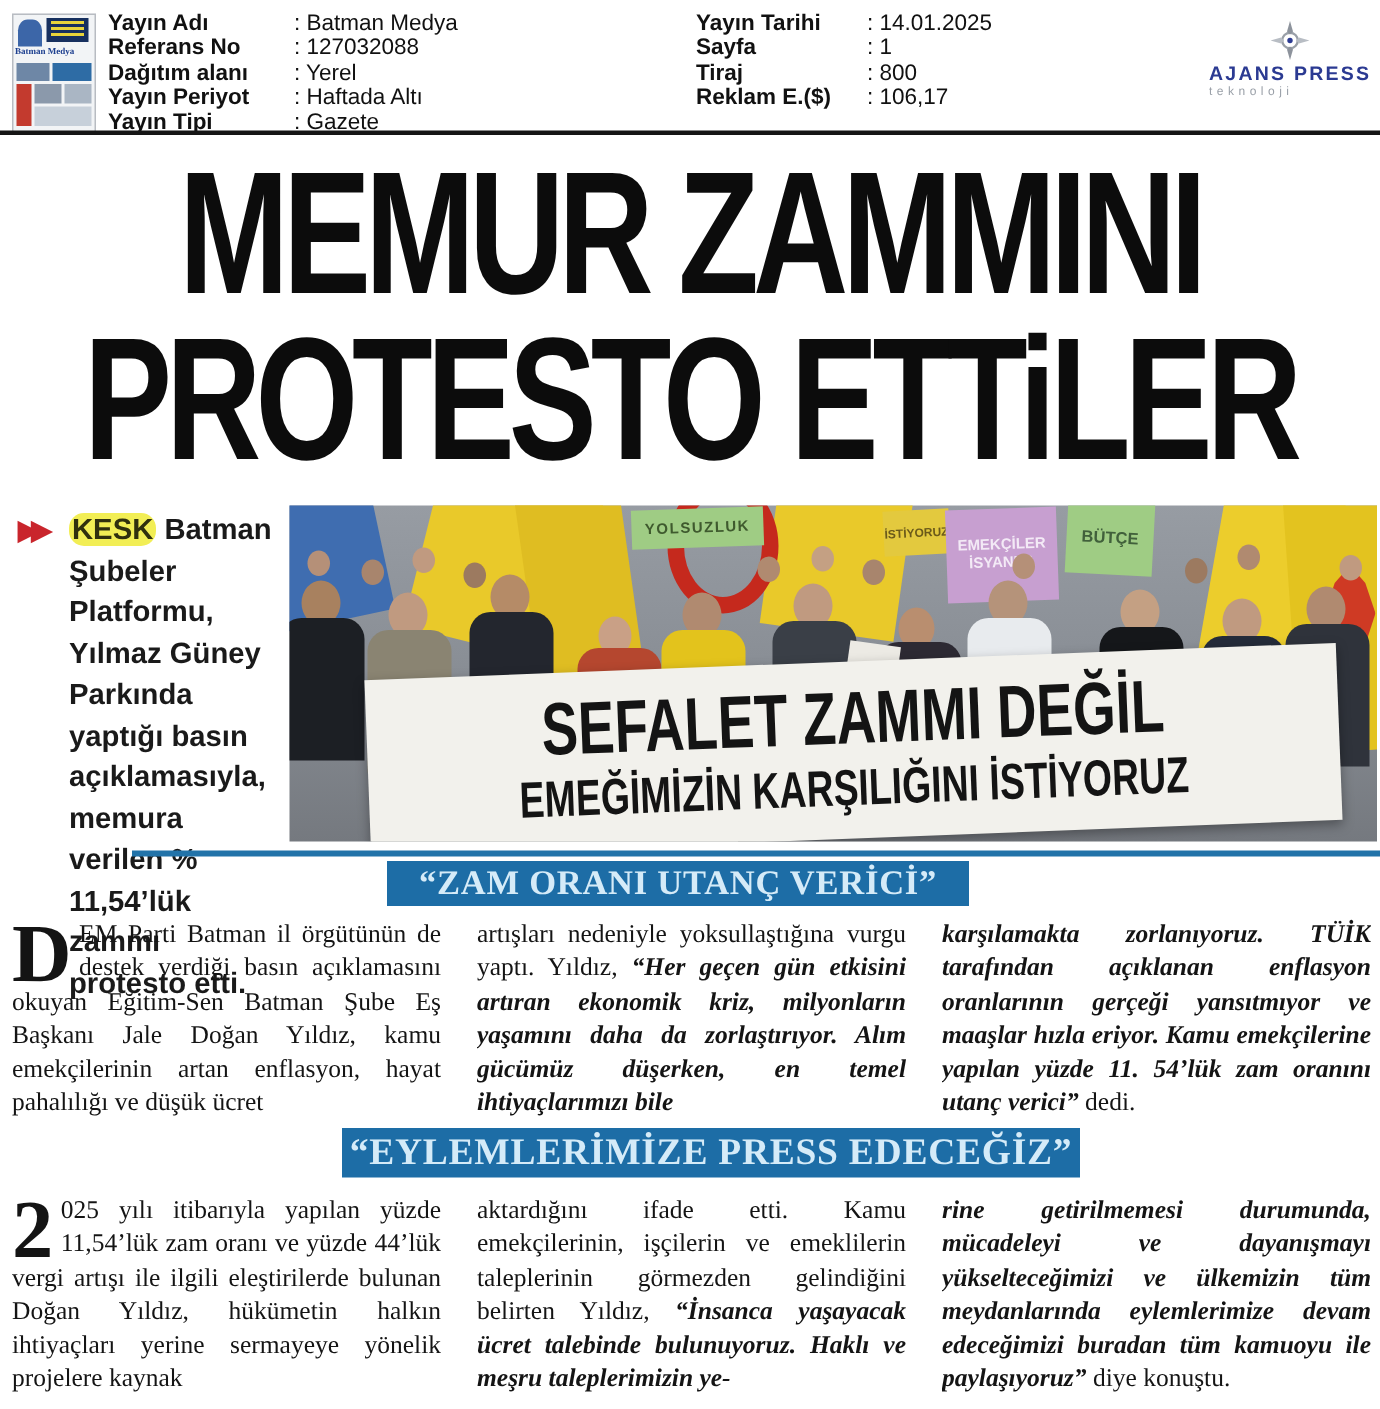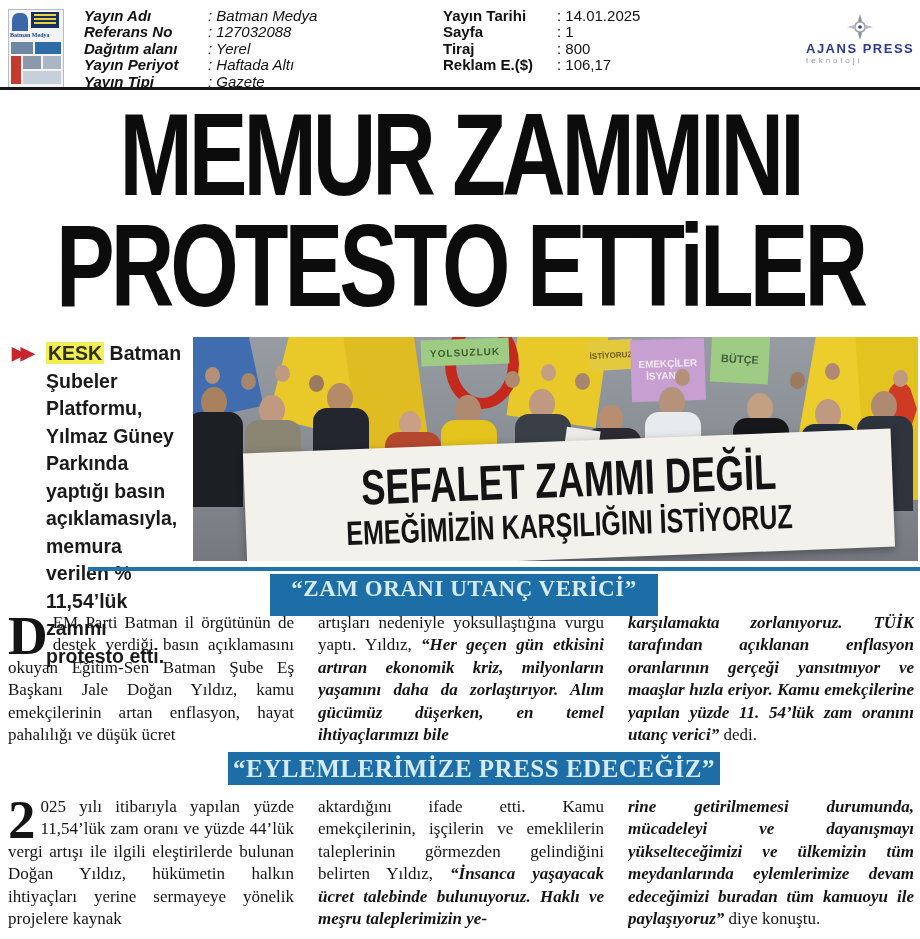--- a/index.html
+++ b/index.html
@@ -18,42 +18,42 @@
   .t-b1{position:absolute;left:2px;top:32px;width:22px;height:12px;background:#6e87a6;}
   .t-b2{position:absolute;left:26px;top:32px;width:26px;height:12px;background:#2e6ca5;}
   .t-b3{position:absolute;left:2px;top:46px;width:10px;height:28px;background:#c33a2e;}
   .t-b4{position:absolute;left:14px;top:46px;width:18px;height:13px;background:#8b99ab;}
   .t-b5{position:absolute;left:34px;top:46px;width:18px;height:13px;background:#aab6c4;}
   .t-b6{position:absolute;left:14px;top:61px;width:38px;height:13px;background:#c7d0da;}
 
   .meta{position:absolute;top:2px;font-size:15px;line-height:16.4px;}
   .meta .row{display:flex;}
   .meta .lbl{font-weight:bold;}
-  .meta-left{left:84px;font-style:italic;}
+  .meta-left{left:72px;}
   .meta-left .lbl{width:124px;}
-  .meta-right{left:443px;}
+  .meta-right{left:464px;}
   .meta-right .lbl{width:114px;}
 
   .logo{position:absolute;right:6px;top:8px;width:108px;text-align:left;}
   .logo svg{display:block;margin:0 auto 1px auto;}
   .logo-name{font-size:13px;font-weight:bold;letter-spacing:1.5px;color:#2b3a92;white-space:nowrap;}
   .logo-tag{font-size:8px;letter-spacing:3px;color:#9aa0a8;}
 
   .hdr-rule{position:absolute;top:87px;left:0;width:920px;height:3px;background:#151515;}
 
   
   .headline{position:absolute;top:100px;left:0;width:920px;text-align:center;
             transform:scaleY(1.32);transform-origin:50% 0;font-weight:bold;color:#0c0c0c;}
   .hl{font-size:88px;line-height:84px;letter-spacing:-4px;white-space:nowrap;}
 
   
   .lead{position:absolute;left:10px;top:340px;width:178px;padding-left:36px;box-sizing:border-box;
         font-weight:bold;font-size:19.5px;line-height:27.5px;color:#1a1a1a;}
   .lead .arrows{position:absolute;left:2px;top:0px;color:#c9252c;font-size:18px;letter-spacing:-5px;}
-  .lead .hl-kesk{background:#f2ee55;padding:0 2px;color:#30300e;}
+  .lead .hl-kesk{background:#f2ee55;padding:0 2px;color:#30300e;border-radius:10px;}
 
   
   .photo{position:absolute;left:193px;top:337px;width:725px;height:224px;overflow:hidden;
          background:linear-gradient(#979ca3 0%,#8a8f96 45%,#75797f 100%);}
   .flag{position:absolute;}
   .f-blue{left:-18px;top:-12px;width:80px;height:90px;background:#3f6db0;transform:rotate(-12deg);}
   .f-y1{left:88px;top:-20px;width:110px;height:115px;background:#e9c92a;transform:rotate(14deg);}
   .f-y2{left:158px;top:-8px;width:70px;height:120px;background:#dfbd22;transform:rotate(-8deg);}
   .f-y3{left:320px;top:-15px;width:90px;height:100px;background:#e9c92a;transform:rotate(8deg);}
   .f-y4{left:612px;top:-10px;width:80px;height:150px;background:#eccd2c;transform:rotate(10deg);}
@@ -99,21 +99,21 @@
           transform:rotate(-2.2deg);box-shadow:0 3px 8px rgba(0,0,0,.35);
           display:flex;flex-direction:column;align-items:center;justify-content:center;overflow:hidden;}
   .bn1,.bn2{font-weight:bold;color:#141414;white-space:nowrap;transform:scale(.96,1.3);}
   .bn1{font-size:38px;letter-spacing:0px;}
   .bn2{font-size:26px;margin-top:8px;letter-spacing:0px;}
 
   
   .blue-line{position:absolute;left:88px;top:567px;width:832px;height:4px;background:#2273a9;}
   .subhead{position:absolute;background:#1d6da6;color:#d5ebf8;text-align:center;
            font-family:"Liberation Serif",serif;font-weight:bold;letter-spacing:.5px;white-space:nowrap;overflow:hidden;}
-  .subhead1{left:270px;top:574px;width:388px;height:42px;font-size:23px;line-height:30px;}
+  .subhead1{left:258px;top:574px;width:388px;height:30px;font-size:23px;line-height:30px;}
   .subhead2{left:228px;top:752px;width:492px;height:33px;font-size:25px;line-height:33px;}
 
   
   .cols{position:absolute;left:8px;width:906px;display:flex;gap:24px;
         font-family:"Liberation Serif",serif;font-size:17px;line-height:22.4px;color:#141414;}
   .cols .col{flex:1;text-align:justify;overflow:hidden;}
   .cols1{top:612px;height:137px;}
   .cols2{top:796px;height:140px;}
   .dropcap{float:left;font-weight:bold;font-size:55px;line-height:41px;padding:3px 5px 0 0;}
   .q{font-weight:bold;font-style:italic;margin-top:36px;}

